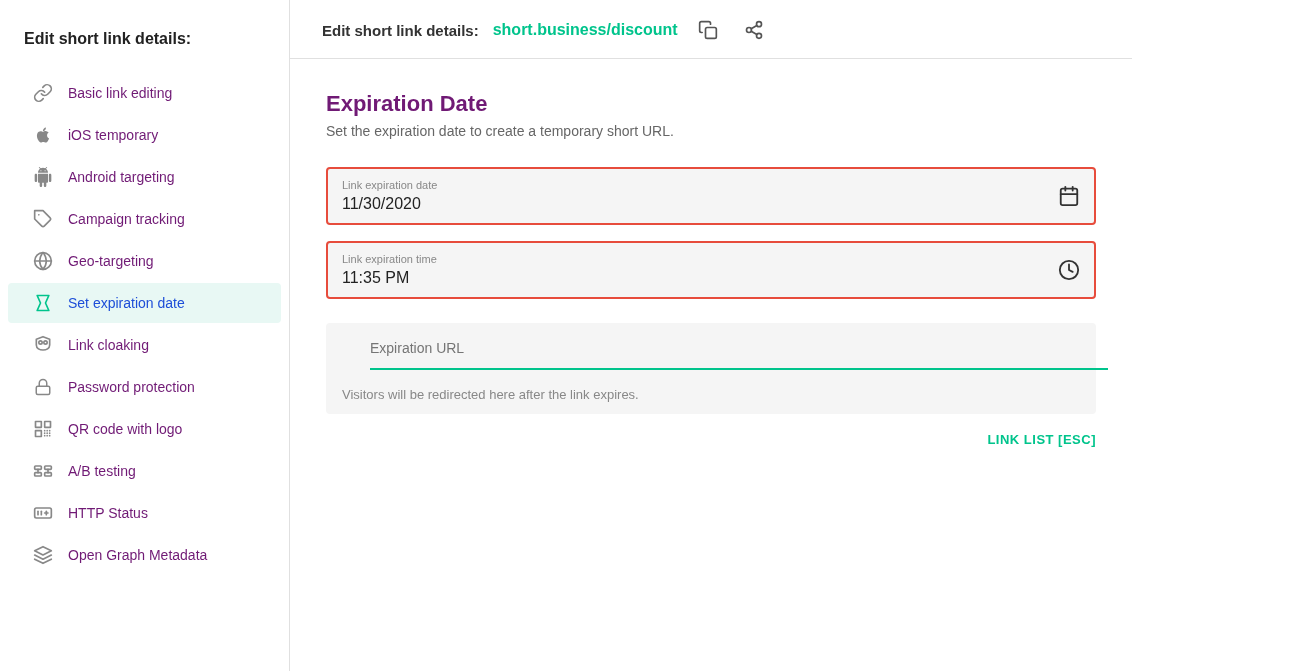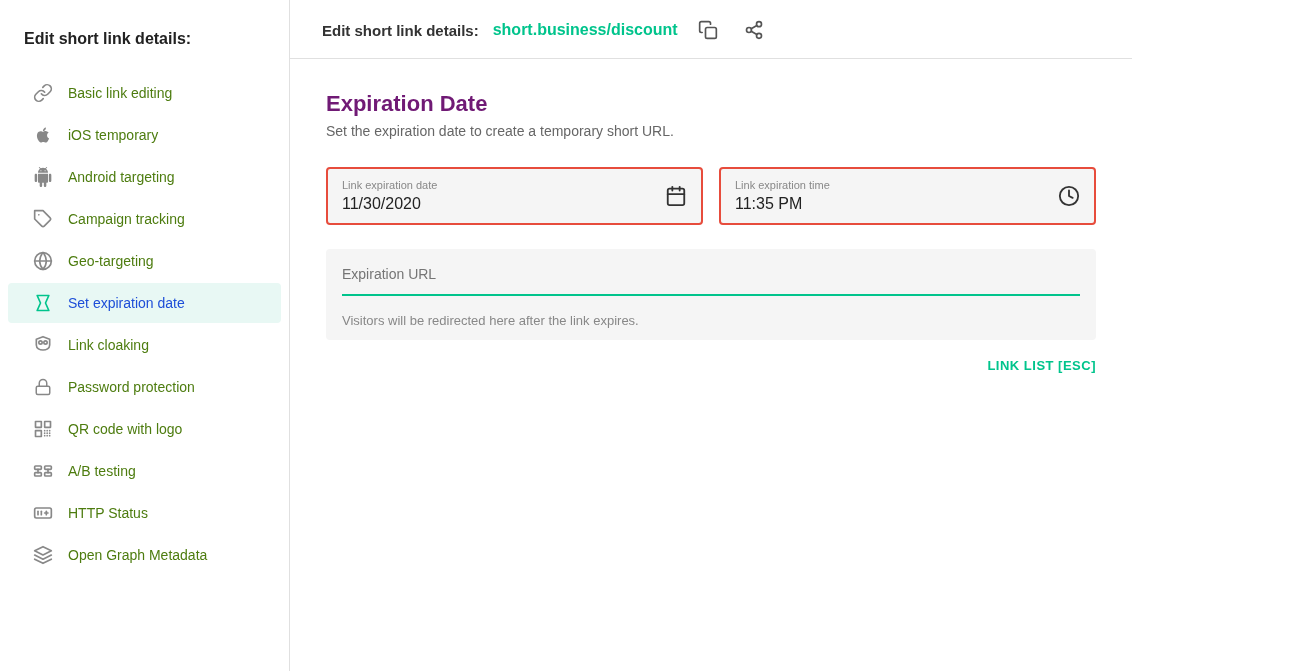--- a/index.html
+++ b/index.html
@@ -37,21 +37,21 @@
       color: #222;
     }
 
     .sidebar-item {
       display: flex;
       align-items: center;
       padding: 10px 24px;
       cursor: pointer;
       border-radius: 4px;
       margin: 1px 8px;
-      color: #4d7c0f;
+      color: #701a75;
       font-size: 15px;
       gap: 14px;
     }
 
     .sidebar-item.active {
       background: #e8f8f4;
       color: #1d4ed8;
     }
 
     .sidebar-item .icon {
@@ -126,20 +126,21 @@
     .section-subtitle {
       font-size: 14px;
       color: #666;
       margin-bottom: 28px;
     }
 
     .date-time-row {
       display: flex;
       gap: 16px;
       margin-bottom: 24px;
+      flex-direction: column;
     }
 
     .date-field, .time-field {
       display: flex;
       align-items: center;
       background: #f5f5f5;
       border: 2px solid #e74c3c;
       border-radius: 4px;
       padding: 10px 14px;
       position: relative;
@@ -188,20 +189,21 @@
 
     .expiration-url-input {
       background: transparent;
       border: none;
       outline: none;
       font-size: 14px;
       color: #999;
       width: 100%;
       padding-bottom: 12px;
       border-bottom: 2px solid #00c48c;
+      margin-left: 28px;
     }
 
     .expiration-url-hint {
       font-size: 13px;
       color: #888;
       padding: 17px 0 12px 0;
     }
 
     .link-list-btn {
       text-align: right;

